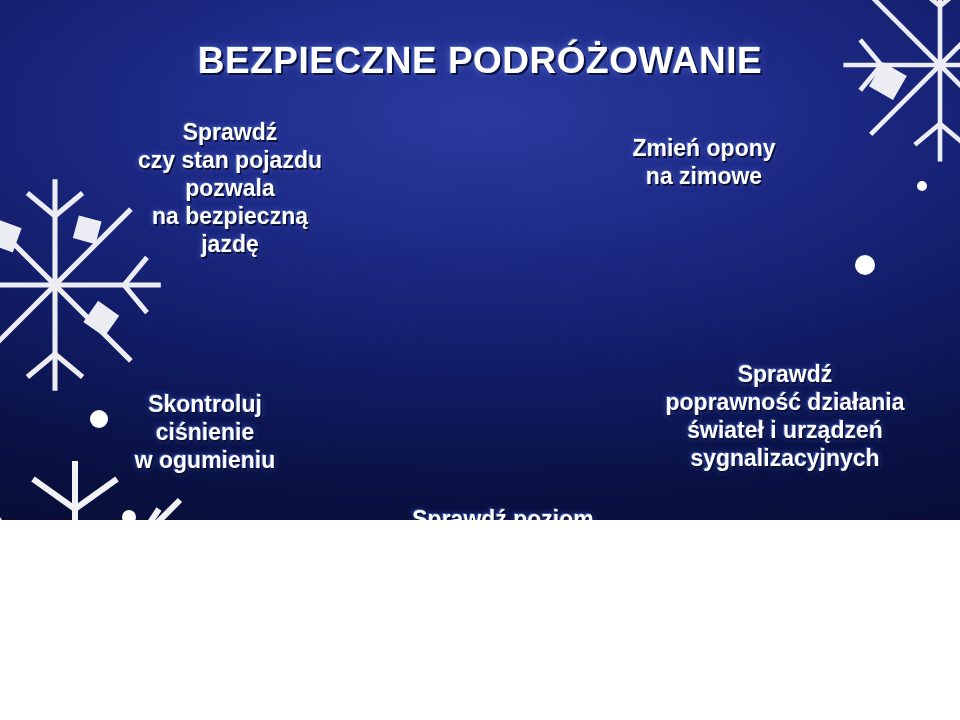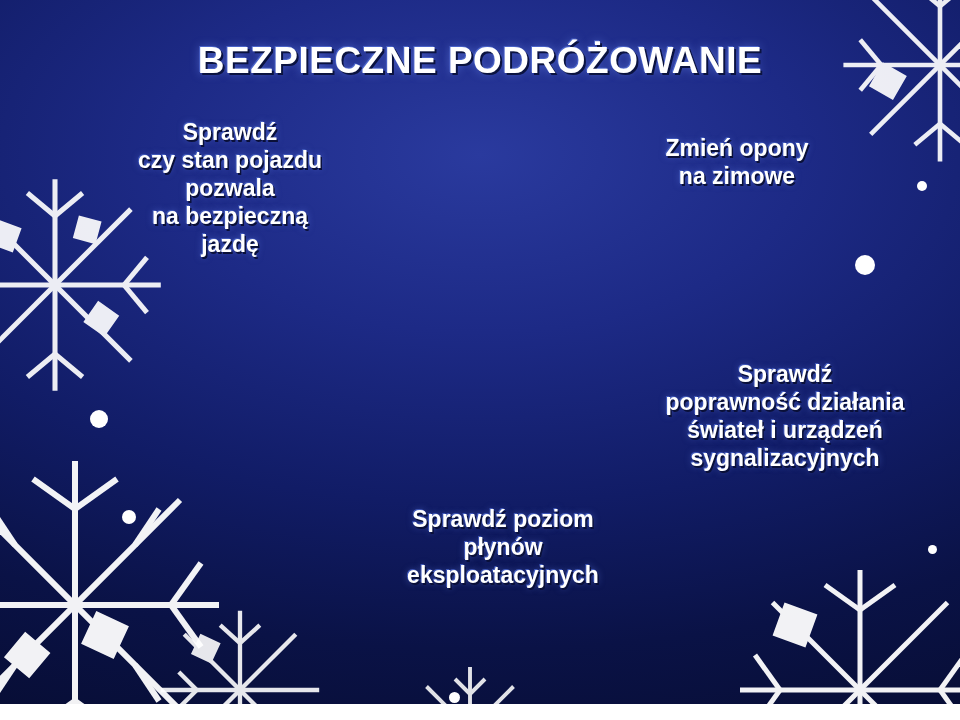--- a/index.html
+++ b/index.html
@@ -9,21 +9,21 @@
   body {
     width: 960px;
     height: 720px;
     overflow: hidden;
     font-family: "Liberation Sans", sans-serif;
   }
 
   .slide {
     position: relative;
     width: 960px;
-    height: 704px;
+    height: 520px;
     background:
       radial-gradient(ellipse 120% 90% at 50% 22%, #2a3a9e 0%, #1d2a86 28%, #111c66 55%, #0a1246 78%, #070d33 100%),
       linear-gradient(180deg, #16205f 0%, #0d1450 40%, #070c31 100%);
     overflow: hidden;
   }
 
   
   .flake {
     position: absolute;
     pointer-events: none;
@@ -62,21 +62,21 @@
     line-height: 1.22;
     text-align: center;
     text-shadow:
       1.5px 1.5px 0 #0a1038,
       -1px -1px 0 #3f57b8,
       0 0 7px rgba(110,140,245,0.5);
     white-space: pre-line;
   }
 
   #tip0 { left: 60px;  top: 118px; width: 340px; }
-  #tip1 { left: 572px; top: 134px; width: 330px; }
+  #tip1 { left: 539px; top: 134px; width: 330px; }
   #tip2 { left: 330px; top: 215px; width: 330px; }
   #tip3 { left: 620px; top: 360px; width: 330px; }
   #tip4 { left: 40px;  top: 390px; width: 330px; }
   #tip5 { left: 313px; top: 505px; width: 380px; }
 </style>
 </head>
 <body>
 
 <div class="slide">
 
@@ -211,17 +211,20 @@
 czy stan pojazdu
 pozwala
 na bezpieczną
 jazdę</div>
   <div class="tip" id="tip1">Zmień opony
 na zimowe</div>
   <div class="tip" id="tip3">Sprawdź
 poprawność działania
 świateł i urządzeń
 sygnalizacyjnych</div>
+  <div class="tip" id="tip4">Skontroluj
+ciśnienie
+w ogumieniu</div>
   <div class="tip" id="tip5">Sprawdź  poziom
 płynów
 eksploatacyjnych</div>
 
 </div>
 
 </body></html>

